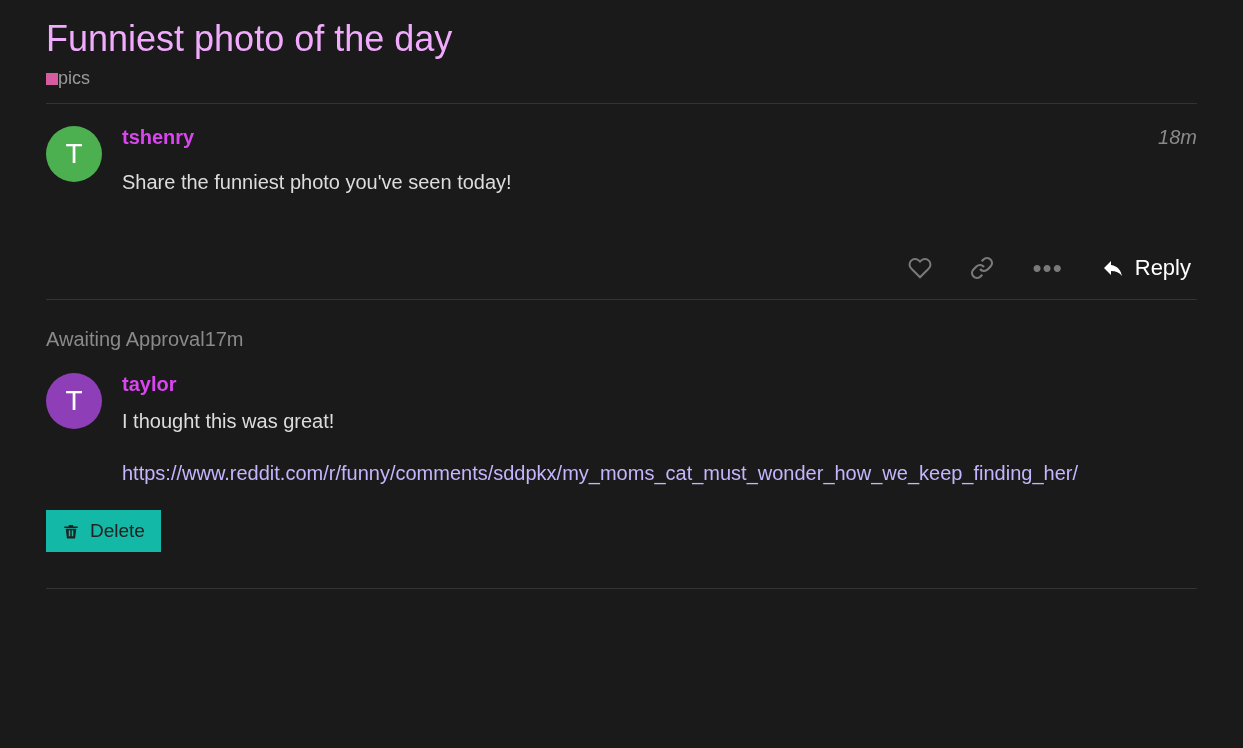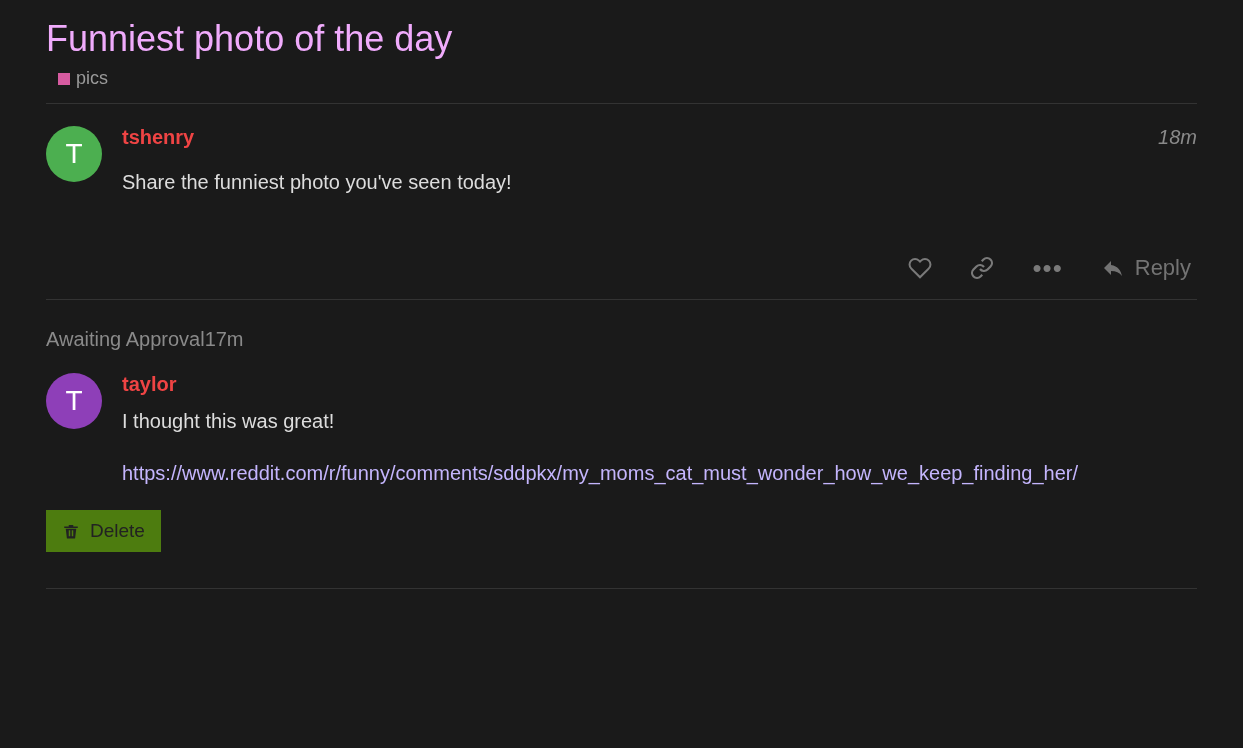--- a/index.html
+++ b/index.html
@@ -16,23 +16,22 @@
   }
   .topic-title {
     font-size: 36px;
     font-weight: 400;
     color: #f0abfc;
     margin-bottom: 8px;
   }
   .category-row {
     display: flex;
     align-items: center;
-    gap: 6px;
+    gap: 0;
     margin-bottom: 14px;
-    margin-left: 12px;
   }
   .cat-badge {
     width: 12px;
     height: 12px;
     background: #d65ba0;
   }
   .cat-name {
     color: #9a9a9a;
     font-size: 18px;
   }
@@ -63,21 +62,21 @@
   .avatar.purple { background: #8e3fb8; }
   .post-body { flex: 1; min-width: 0; }
   .post-header {
     display: flex;
     justify-content: space-between;
     align-items: center;
     margin-bottom: 18px;
   }
   .username {
     font-weight: 600;
-    color: #ef4444;
+    color: #d946ef;
     font-size: 20px;
     text-align: right;
   }
   .timestamp {
     color: #8a8a8a;
     font-size: 20px;
     font-style: italic;
   }
   .post-content {
     color: #ddd;
@@ -103,37 +102,37 @@
   }
   .icon-btn {
     color: #7a7a7a;
     cursor: pointer;
     display: flex;
     align-items: center;
     gap: 8px;
   }
   .icon-btn svg { width: 24px; height: 24px; }
   .reply-btn {
-    color: #737373;
+    color: #ffffff;
     font-size: 22px;
     display: flex;
     align-items: center;
     gap: 10px;
     cursor: pointer;
   }
   .reply-btn svg { width: 24px; height: 24px; }
   .status-row {
     display: flex;
     align-items: center;
     padding: 28px 0 22px 0;
     color: #8a8a8a;
     font-size: 20px;
   }
   .delete-btn {
-    background: #4d7c0f;
+    background: #14b8a6;
     color: #222;
     border: none;
     display: inline-flex;
     align-items: center;
     gap: 10px;
     padding: 10px 16px;
     font-size: 19px;
     cursor: pointer;
     margin-top: 22px;
   }

